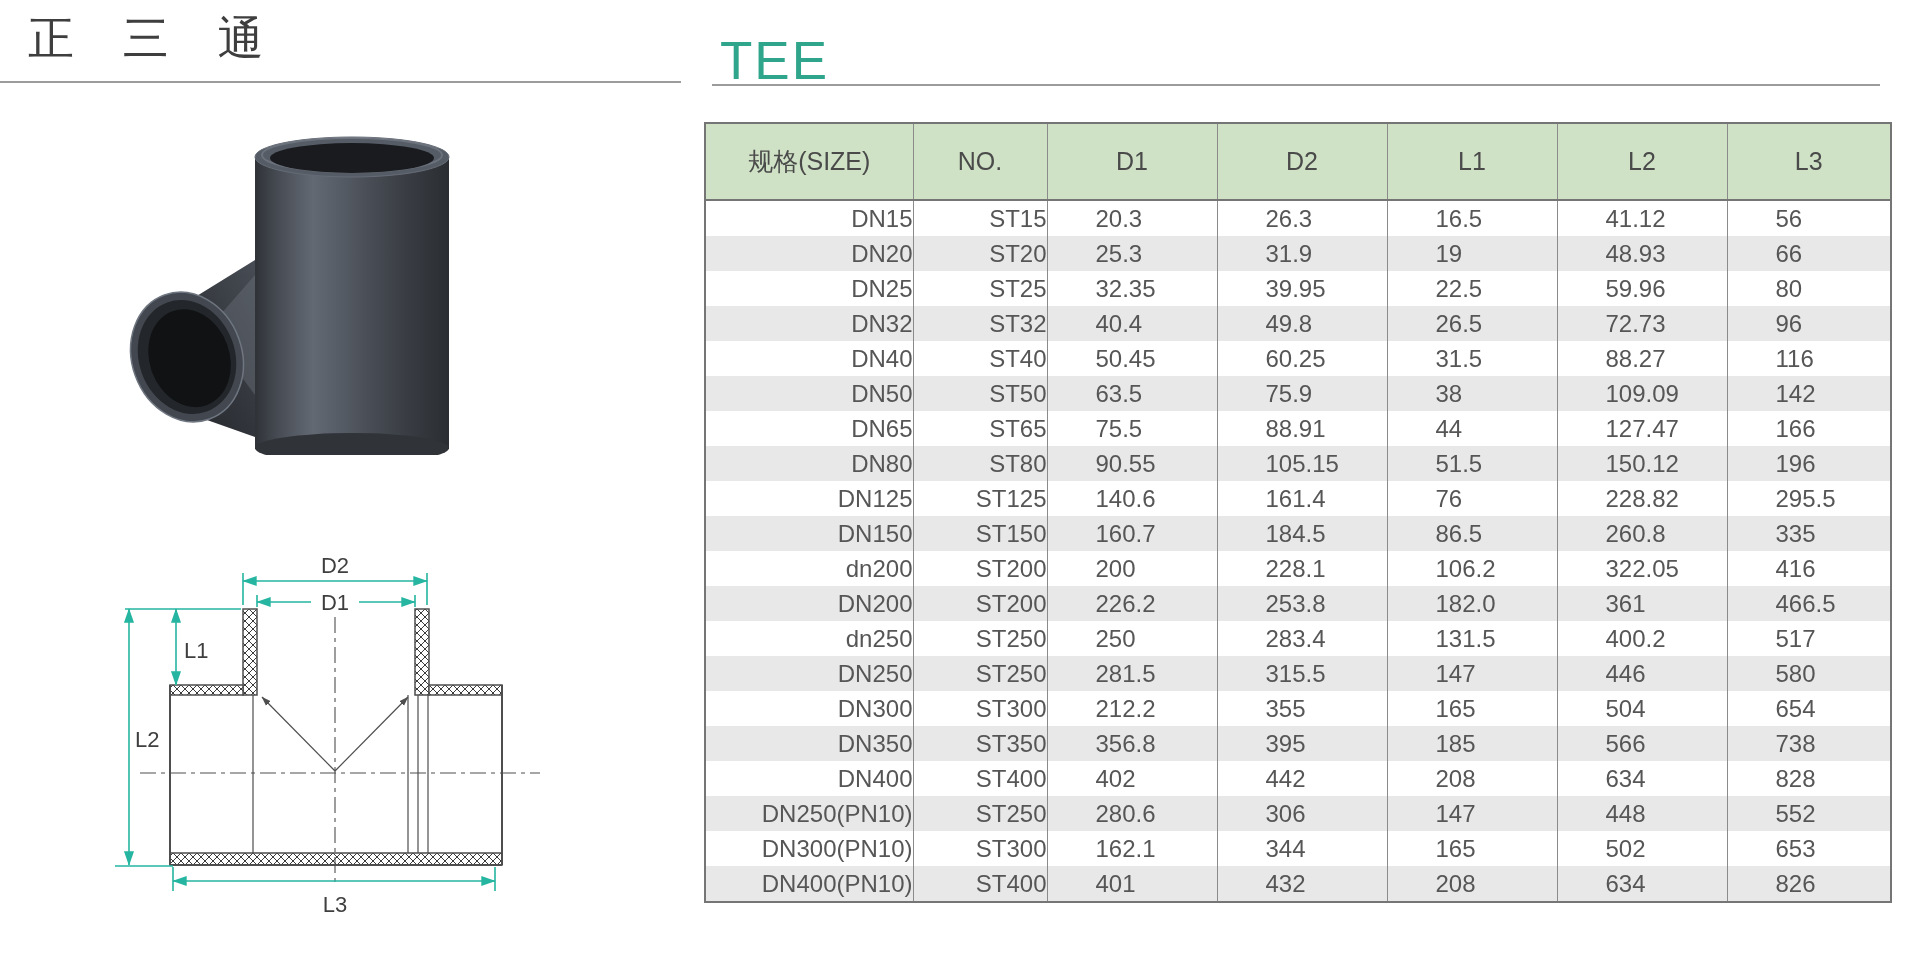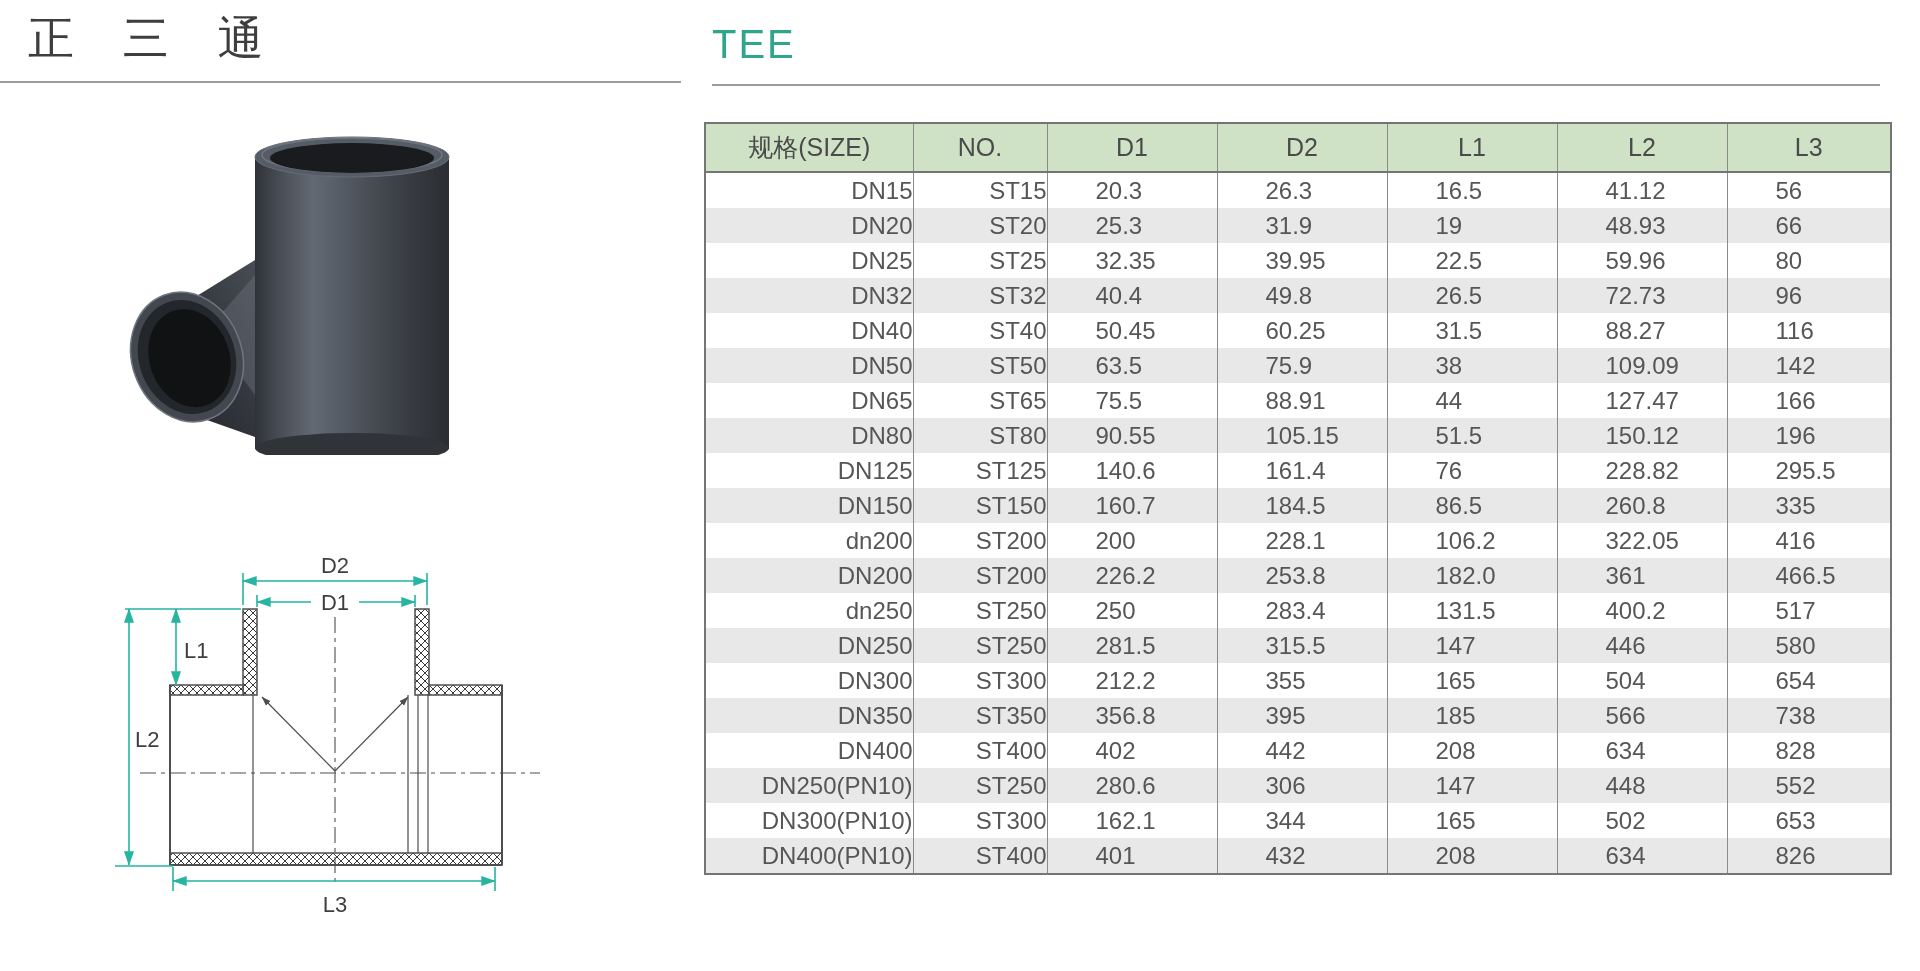--- a/index.html
+++ b/index.html
@@ -8,35 +8,35 @@
     font-family:"Liberation Sans","DejaVu Sans",sans-serif;
   }
   .title-cn{
     position:absolute;left:28px;top:8px;margin:0;
     font-size:46px;font-weight:400;color:#3e3e3e;letter-spacing:18px;
   }
   .rule{position:absolute;height:2px;background:#9c9c9c;}
   .rule-left{left:0;top:81px;width:681px;}
   .rule-right{left:712px;top:84px;width:1168px;}
   .title-en{
-    position:absolute;left:712px;top:22px;margin:0;
-    font-size:40px;font-weight:400;color:#2fa58c;letter-spacing:2px;
+    position:absolute;left:712px;top:22px;margin:8px;
+    font-size:53px;font-weight:400;color:#2fa58c;letter-spacing:2px;
   }
   .photo-svg{position:absolute;left:95px;top:85px;}
   .drawing-svg{position:absolute;left:85px;top:445px;}
   table.spec{
     position:absolute;left:704px;top:122px;width:1186px;
     border-collapse:collapse;table-layout:fixed;
     border:2px solid #757575;
   }
   table.spec th{
     height:39px;background:#cfe2c6;
     border-bottom:2px solid #757575;
     border-left:1px solid #8b8b8b;border-right:1px solid #8b8b8b;
-    font-weight:400;font-size:25px;color:#4a4a4a;padding:4px;margin-top:36px;
+    font-weight:400;font-size:25px;color:#4a4a4a;padding:18px;margin-top:36px;
   }
   table.spec td{
     height:35px;font-size:24px;color:#565656;padding:0;
     border-left:1px solid #8b8b8b;border-right:1px solid #8b8b8b;
     white-space:nowrap;
   }
   table.spec tbody tr:nth-child(even){background:#e8e8e8;}
   table.spec td.ctr{text-align:right;}
   table.spec td.num{text-align:left;padding-left:48px;}
   svg text{font-family:"Liberation Sans","DejaVu Sans",sans-serif;}

